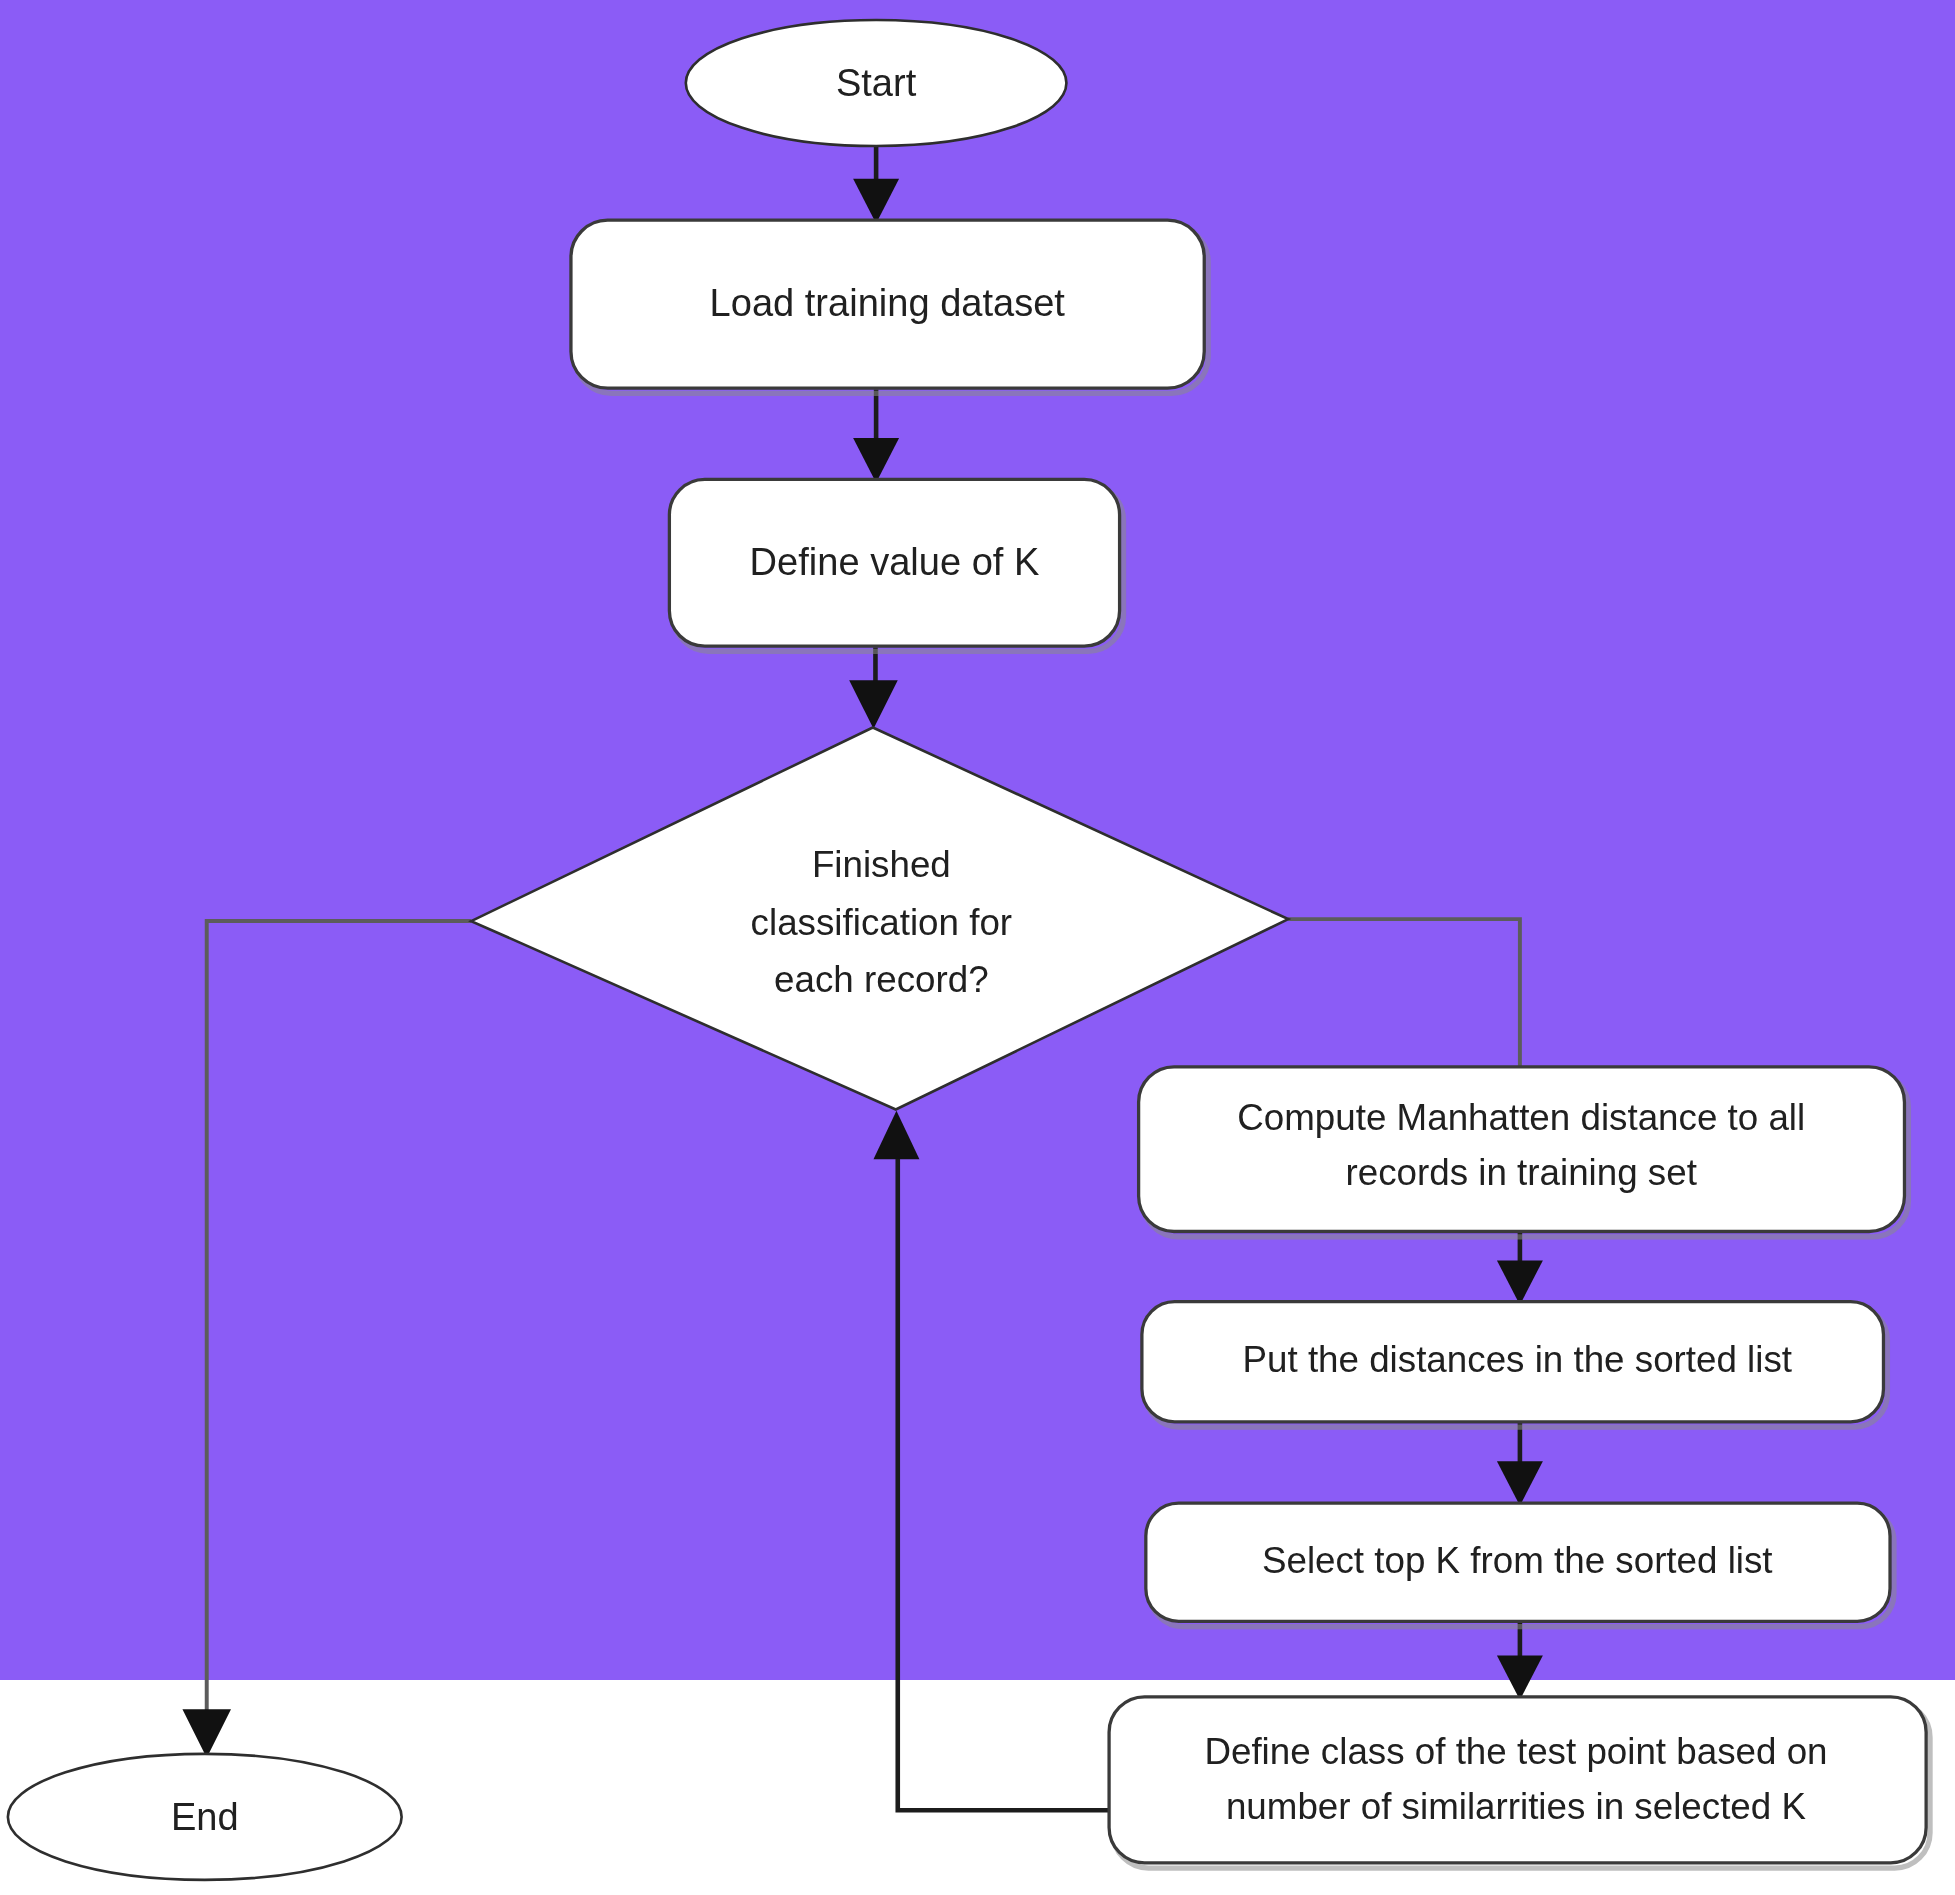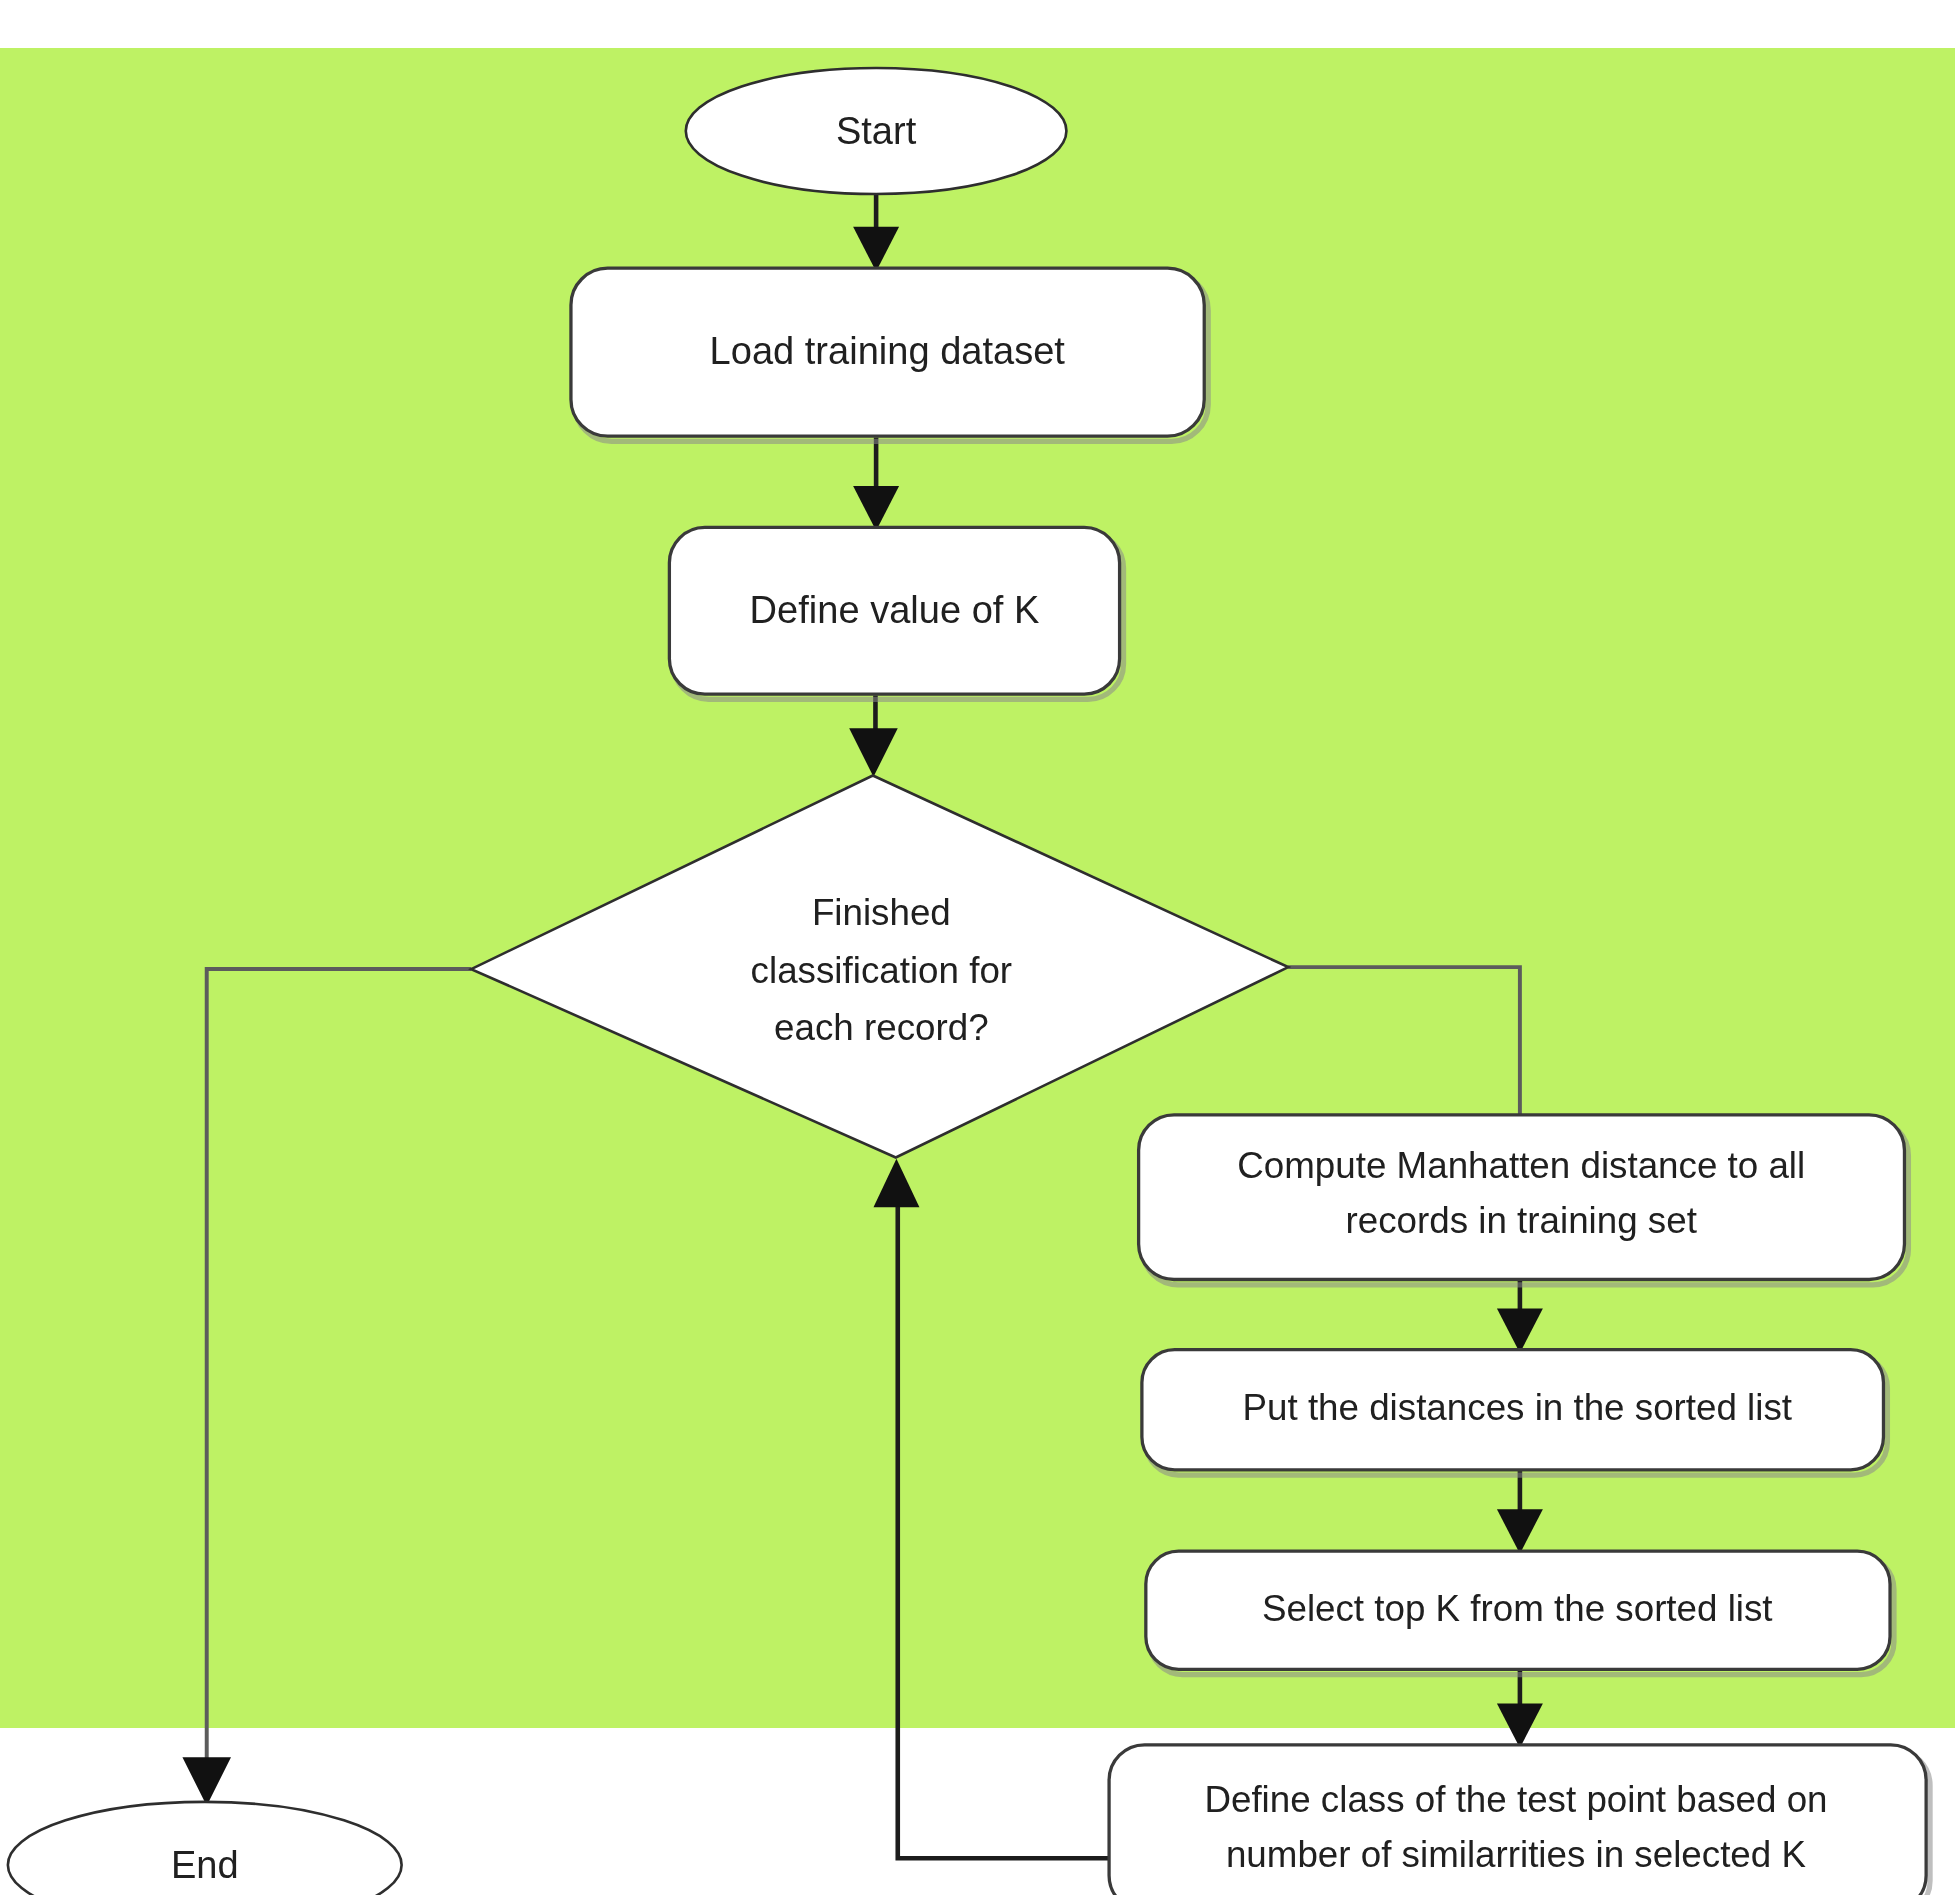--- a/index.html
+++ b/index.html
@@ -10,22 +10,21 @@
   body {
     width: 1955px;
     height: 1896px;
     font-family: "Liberation Sans", sans-serif;
     overflow: hidden;
   }
   #flowchart-root {
     position: relative;
     width: 1955px;
     height: 1680px;
-    background: #bef264;
-    margin-top: 48px;
+    background: #8b5cf6;
   }
   svg#flow-svg {
     position: absolute;
     top: 0;
     left: 0;
     width: 1955px;
     height: 1896px;
     display: block;
   }
   .node-shape {

